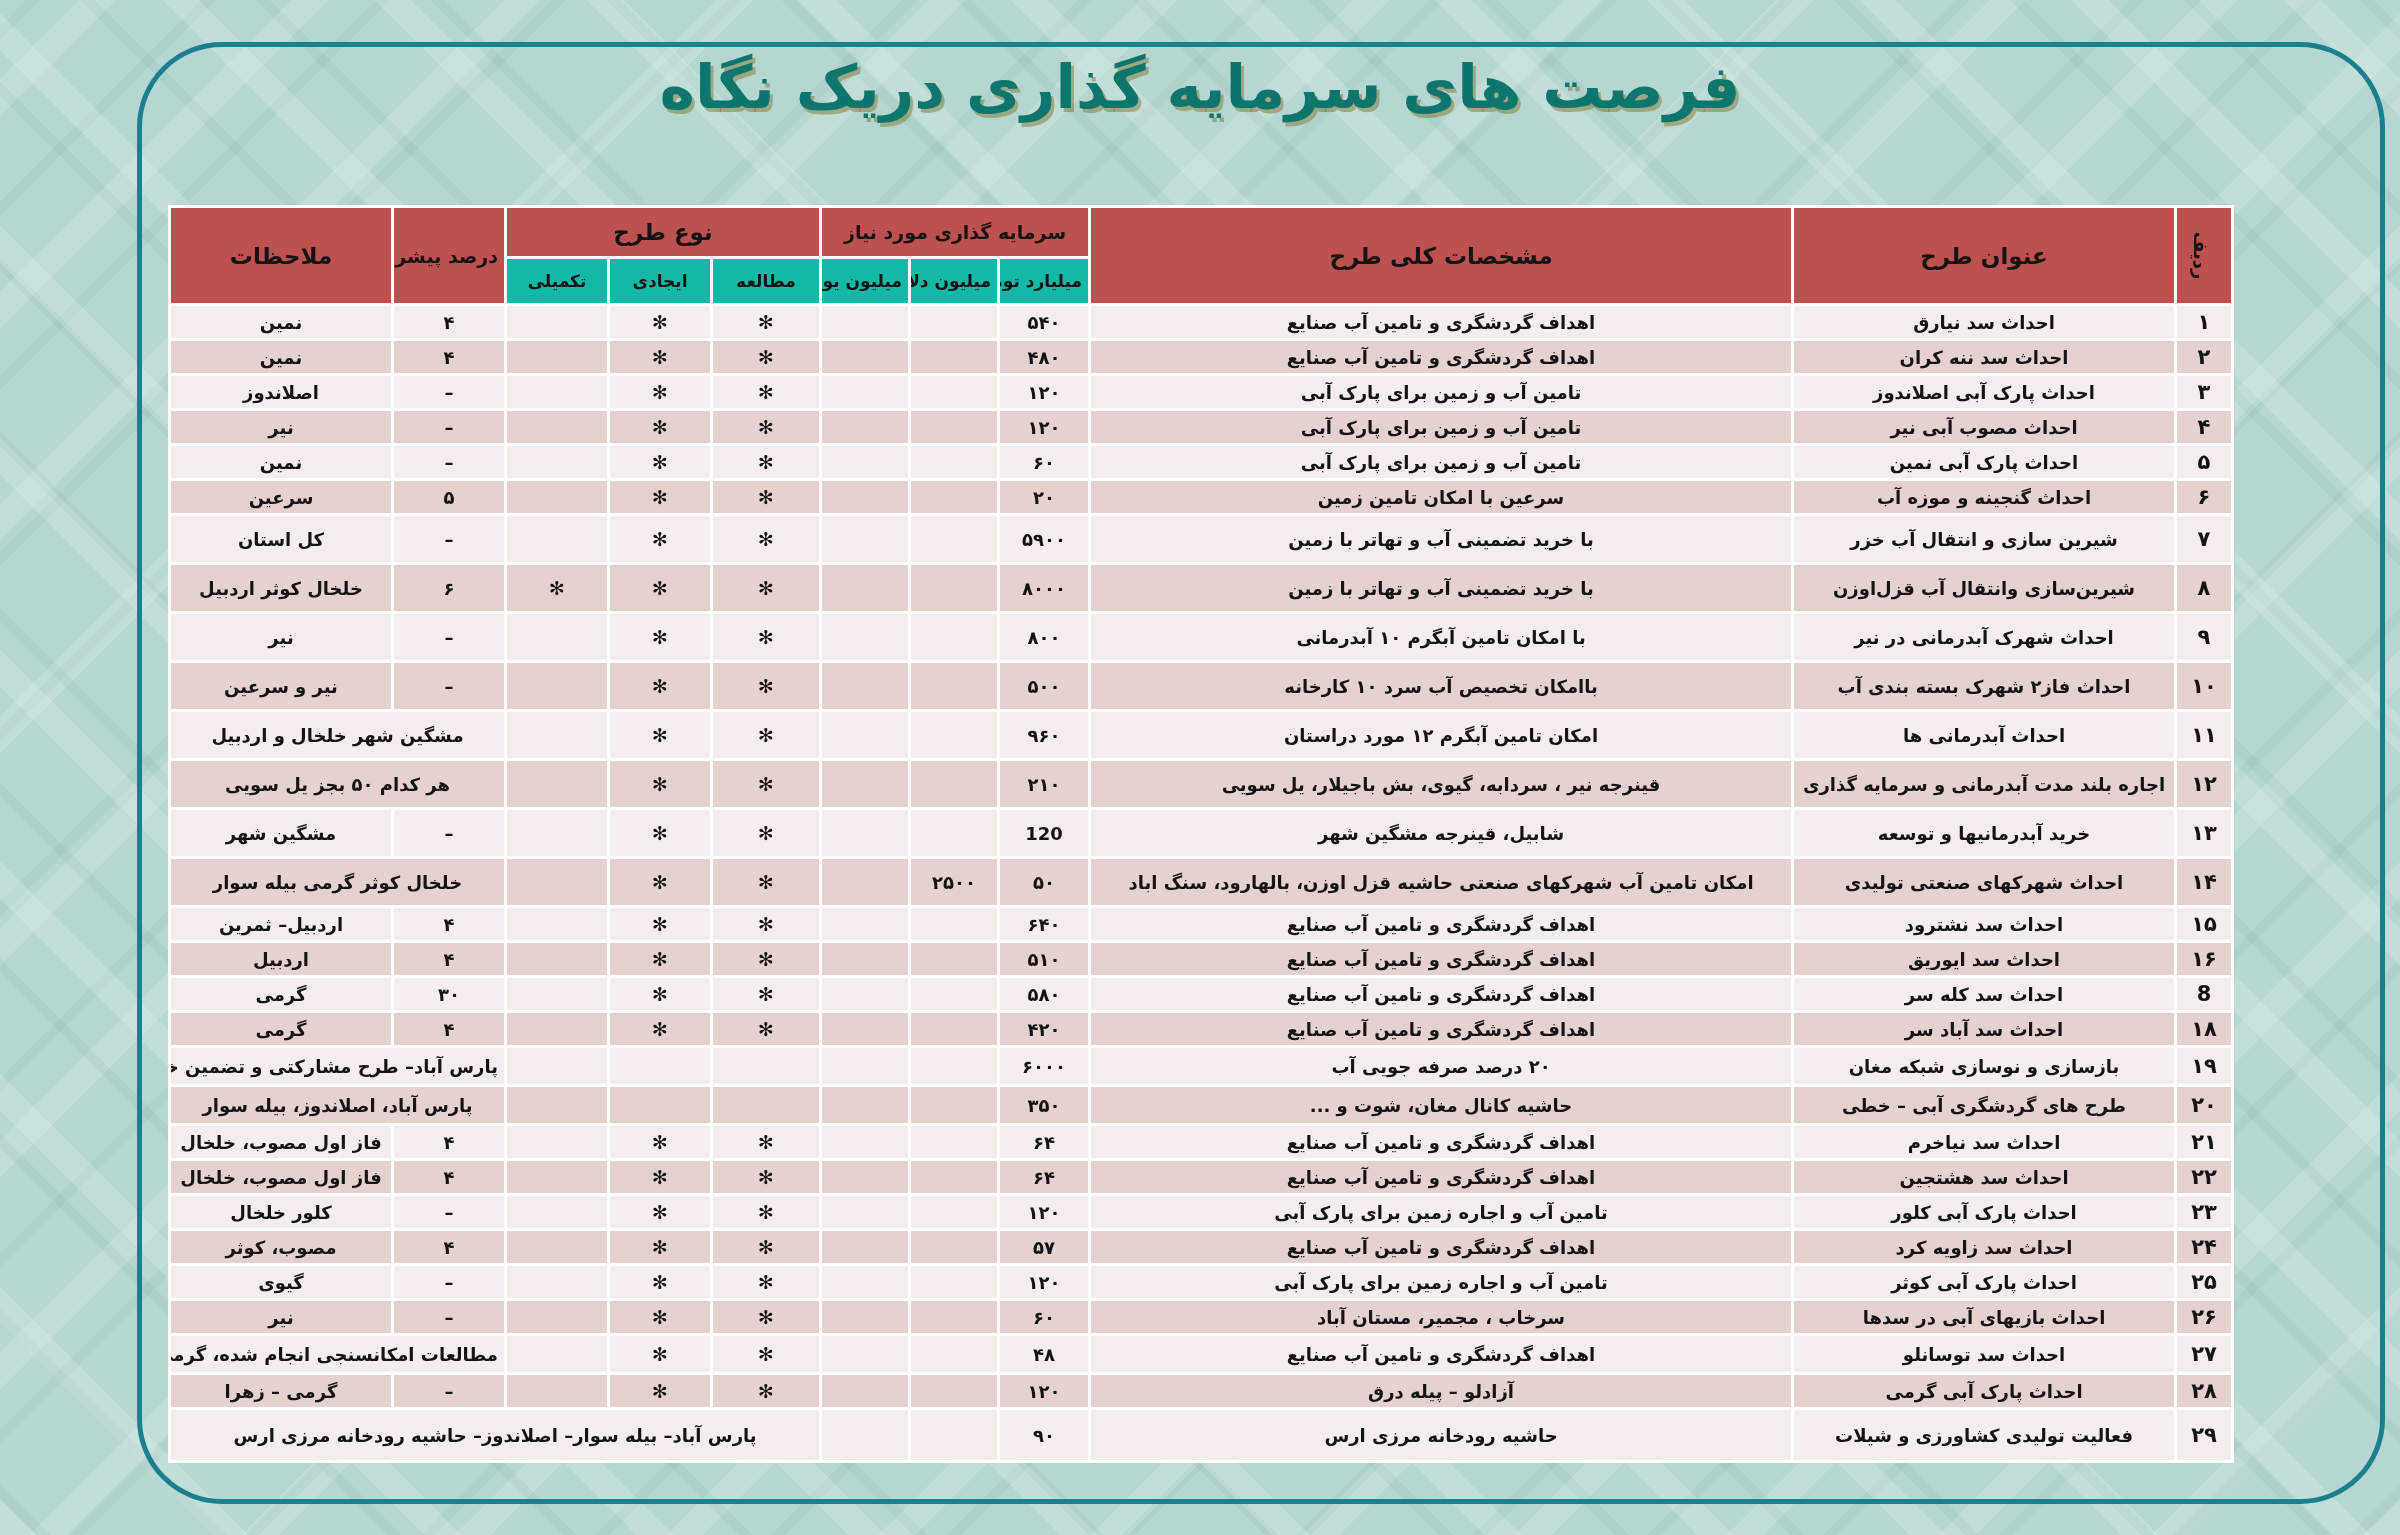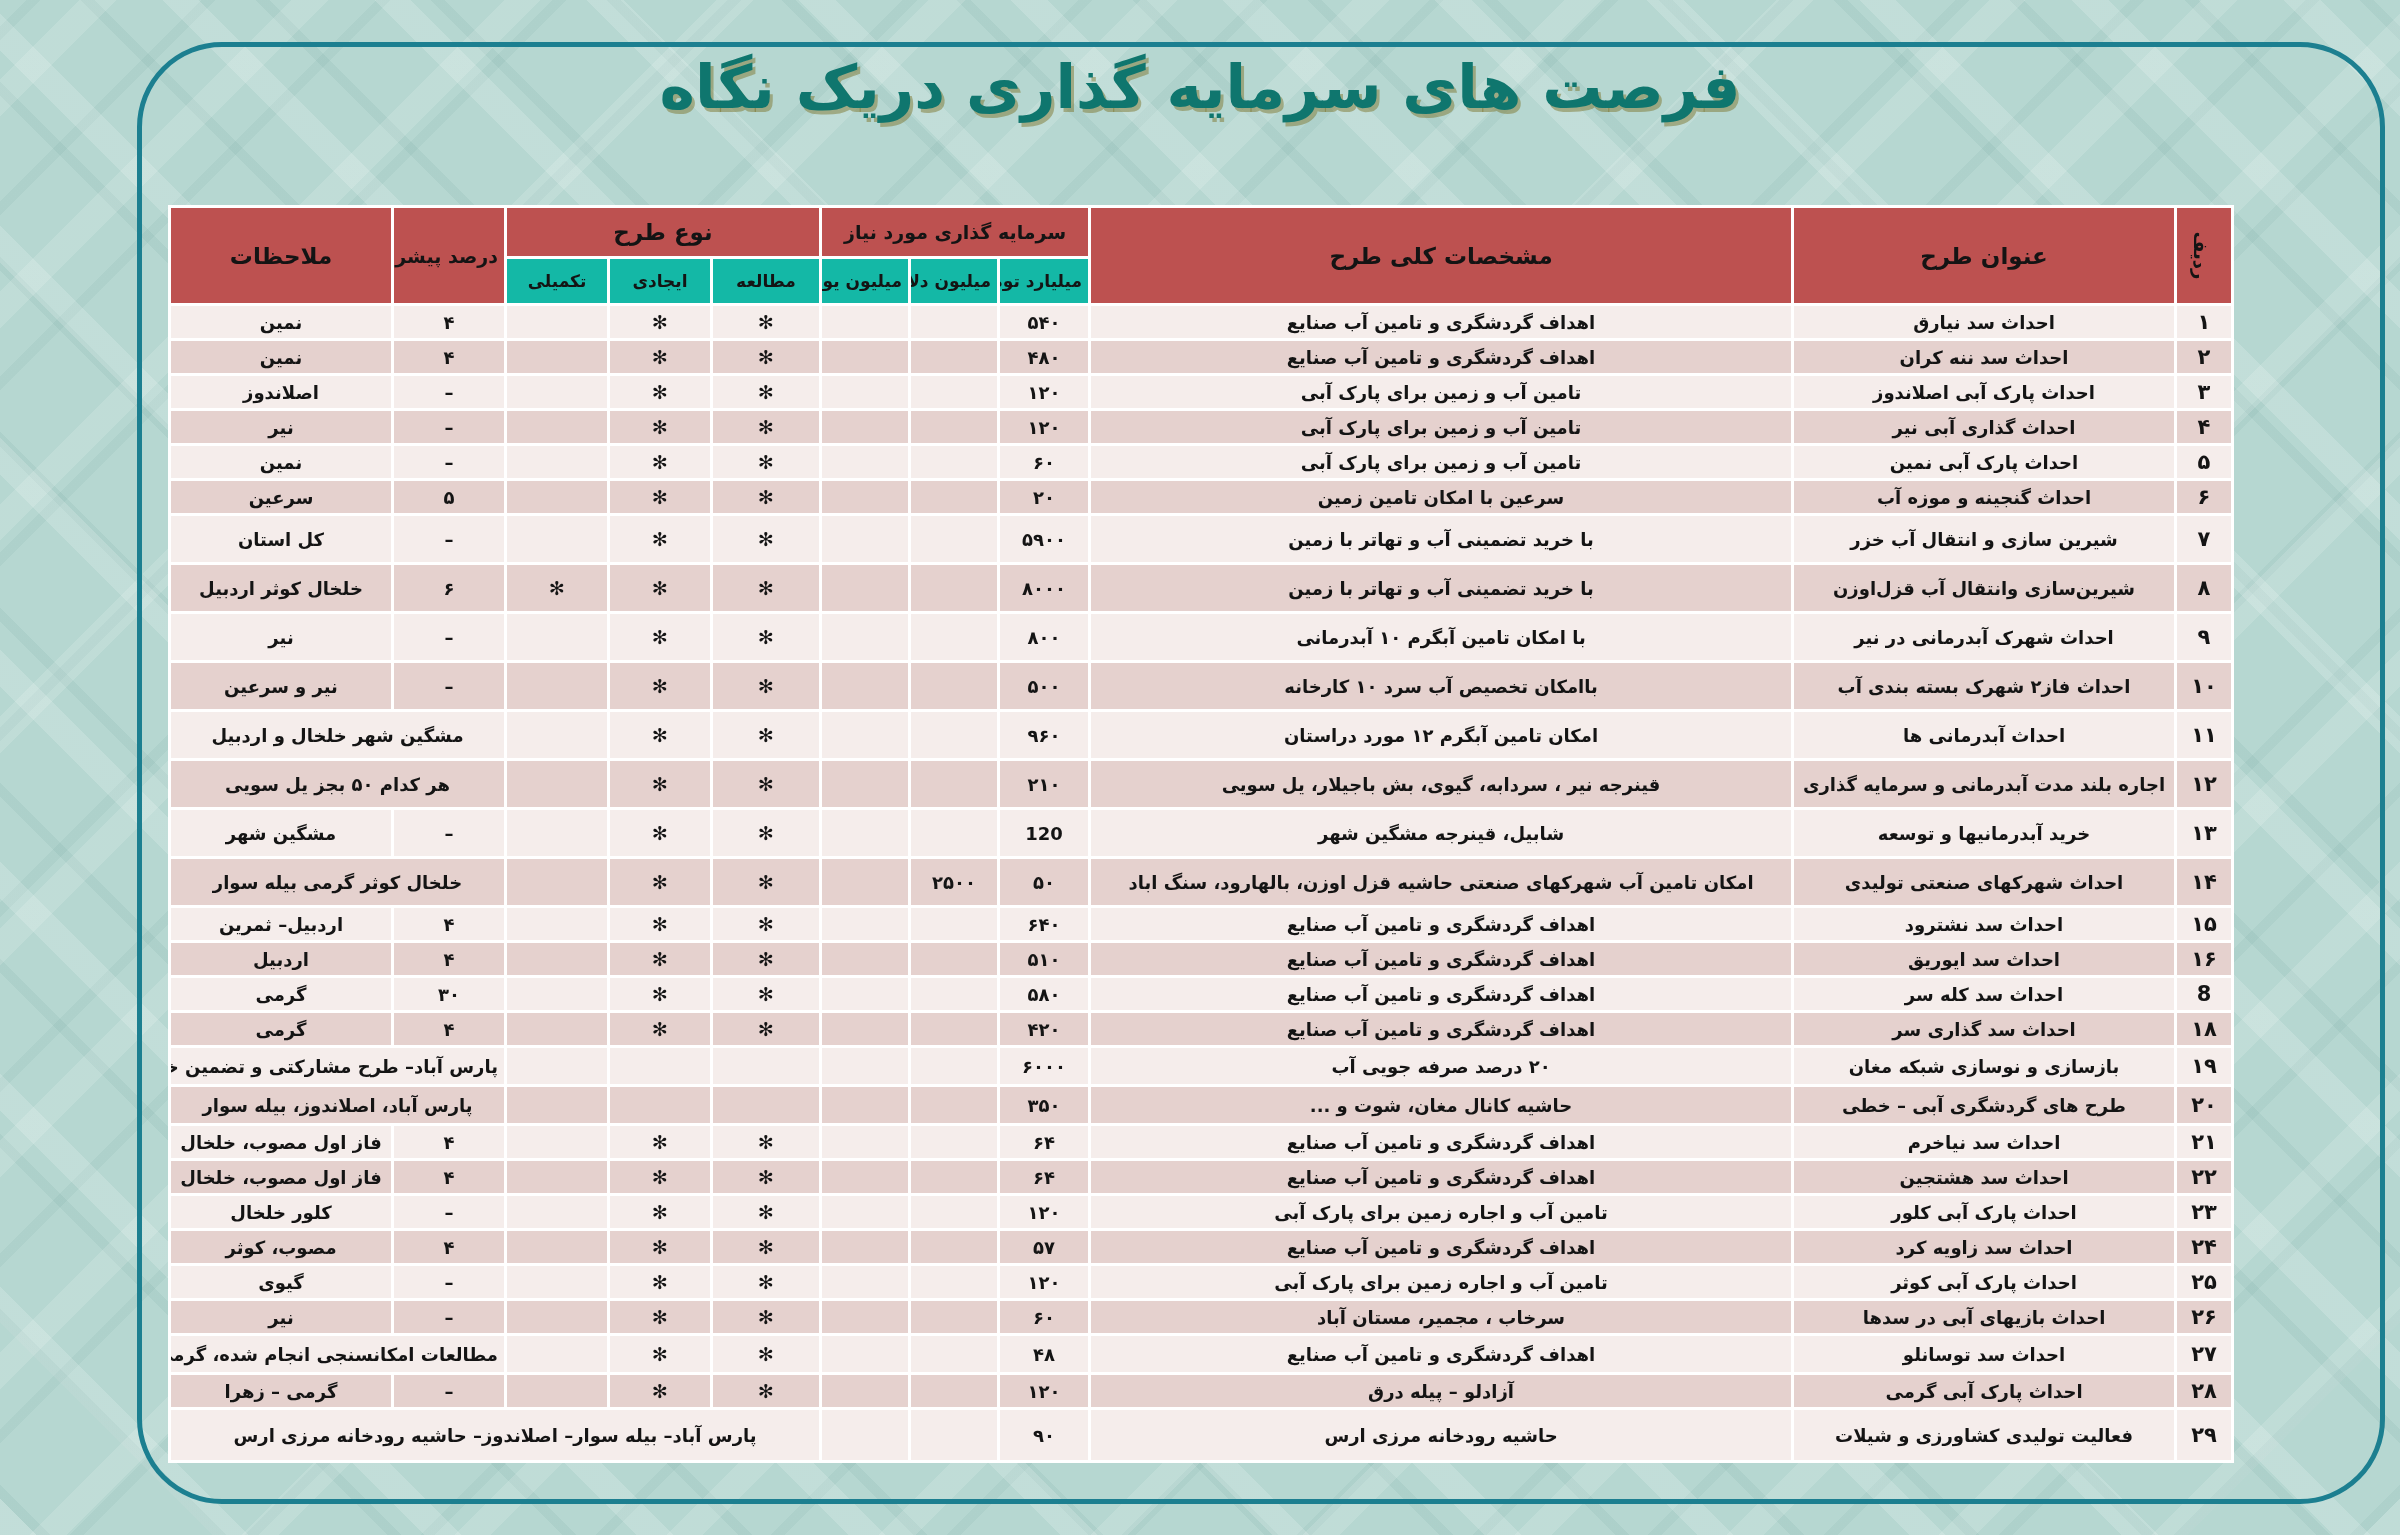--- a/index.html
+++ b/index.html
@@ -129,21 +129,21 @@
           <td></td>
           <td></td>
           <td class="mark">✻</td>
           <td class="mark">✻</td>
           <td class="mark"></td>
           <td>–</td>
           <td class="note">اصلاندوز</td>
         </tr>
         <tr class="dark h32">
           <td class="radif">۴</td>
-          <td>احداث گذاری آبی نیر</td>
+          <td>احداث مصوب آبی نیر</td>
           <td>تامین آب و زمین برای پارک آبی</td>
           <td>۱۲۰</td>
           <td></td>
           <td></td>
           <td class="mark">✻</td>
           <td class="mark">✻</td>
           <td class="mark"></td>
           <td>–</td>
           <td class="note">نیر</td>
         </tr>
@@ -308,21 +308,21 @@
           <td></td>
           <td></td>
           <td class="mark">✻</td>
           <td class="mark">✻</td>
           <td class="mark"></td>
           <td>۳۰</td>
           <td class="note">گرمی</td>
         </tr>
         <tr class="dark h32">
           <td class="radif">۱۸</td>
-          <td>احداث سد گذاری سر</td>
+          <td>احداث سد آباد سر</td>
           <td>اهداف گردشگری و تامین آب صنایع</td>
           <td>۴۲۰</td>
           <td></td>
           <td></td>
           <td class="mark">✻</td>
           <td class="mark">✻</td>
           <td class="mark"></td>
           <td>۴</td>
           <td class="note">گرمی</td>
         </tr>

